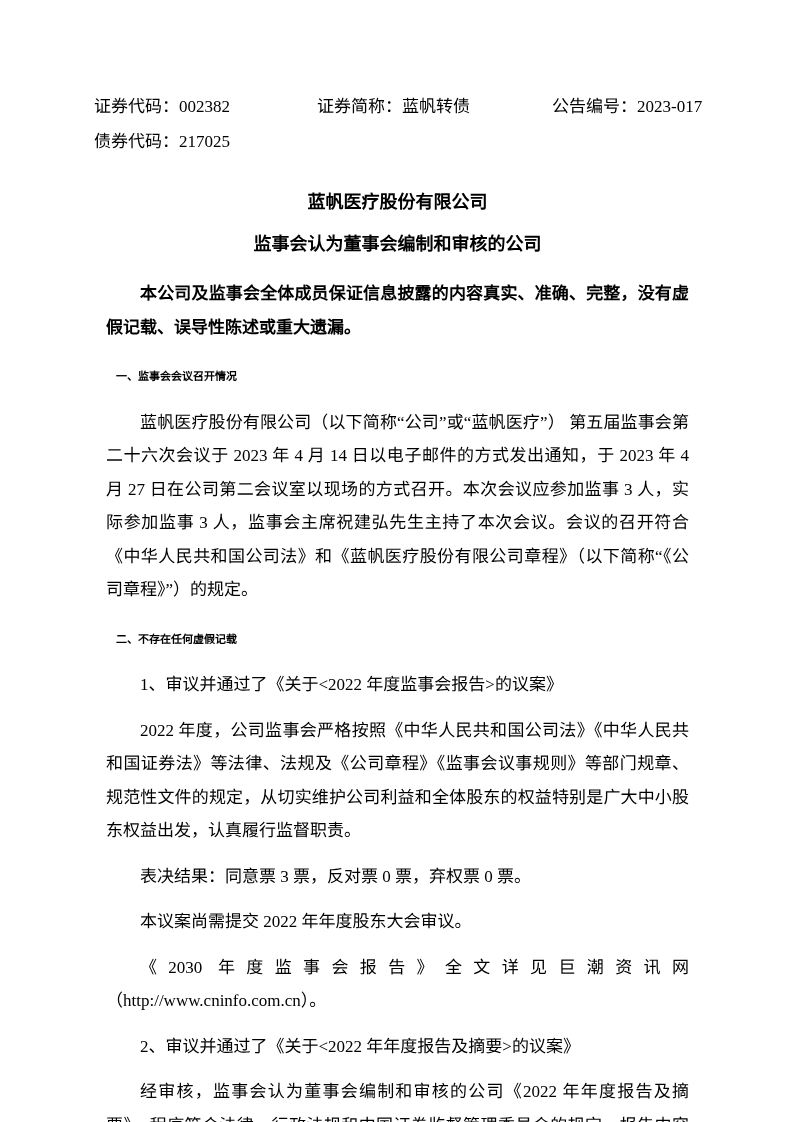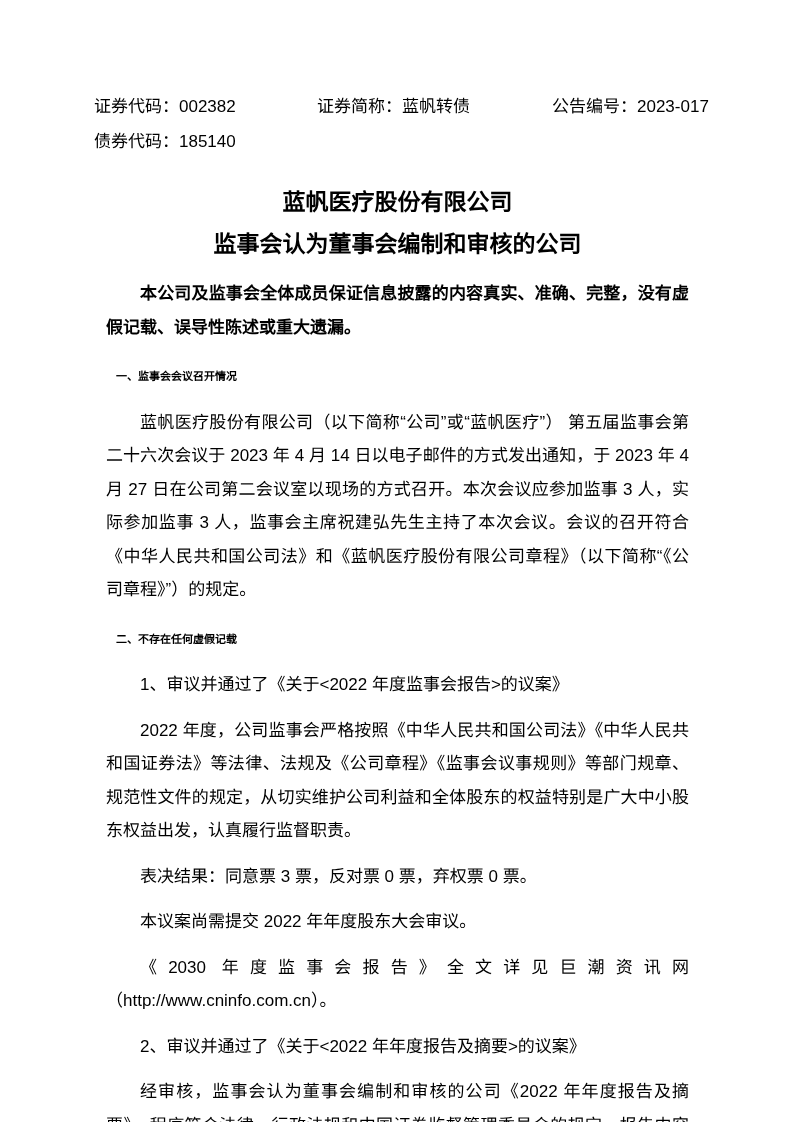--- a/index.html
+++ b/index.html
@@ -8,38 +8,38 @@
     background: #ffffff;
   }
   .page {
     position: relative;
     width: 793px;
     height: 1122px;
     box-sizing: border-box;
     background: #ffffff;
     color: #000000;
     padding: 89px 92px 0 94px;
-    font-family: Liberation Sans, sans-serif;
+    font-family: Liberation Serif, serif;
     font-size: 17px;
     line-height: 33.5px;
     overflow: hidden;
   }
   .doc-header {
     line-height: 35px;
   }
   .header-row {
     display: grid;
     grid-template-columns: 223px 235px 1fr;
   }
   .header-cell {
     white-space: nowrap;
   }
   .doc-title {
     margin: 22px 0 0 0;
-    font-size: 23px;
+    font-size: 18px;
     font-weight: bold;
     line-height: 42px;
     text-align: center;
   }
   .statement {
     margin-top: 14px;
     font-weight: bold;
   }
   .section-heading {
     margin: 16px 0 0 0;
@@ -59,21 +59,21 @@
 
 <div class="page">
 
   <div class="doc-header">
     <div class="header-row">
       <span class="header-cell">证券代码：002382</span>
       <span class="header-cell">证券简称：蓝帆转债</span>
       <span class="header-cell">公告编号：2023-017</span>
     </div>
     <div class="header-row">
-      <span class="header-cell">债券代码：185140</span>
+      <span class="header-cell">债券代码：217025</span>
       <span class="header-cell"></span>
     </div>
   </div>
 
   <div class="doc-title">
     <div>蓝帆医疗股份有限公司</div>
     <div>监事会认为董事会编制和审核的公司</div>
   </div>
 
   <p class="body-par statement">本公司及监事会全体成员保证信息披露的内容真实、准确、完整，没有虚假记载、误导性陈述或重大遗漏。</p>

